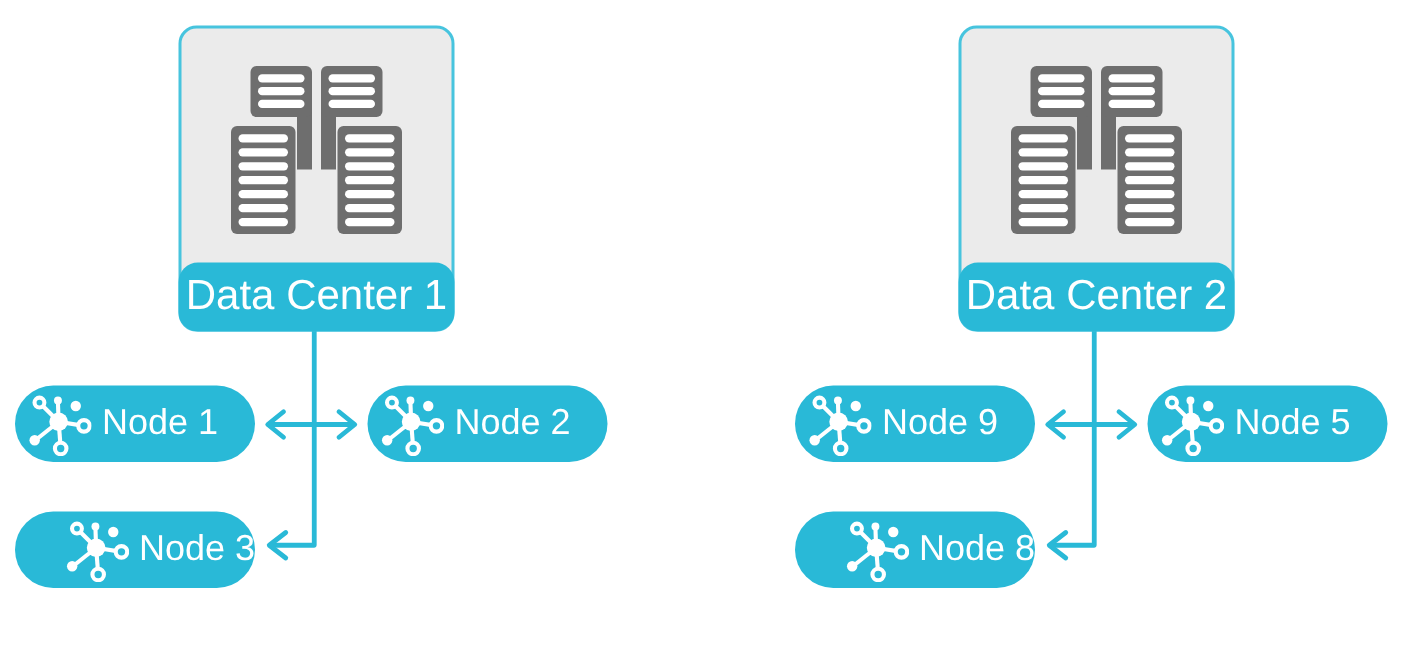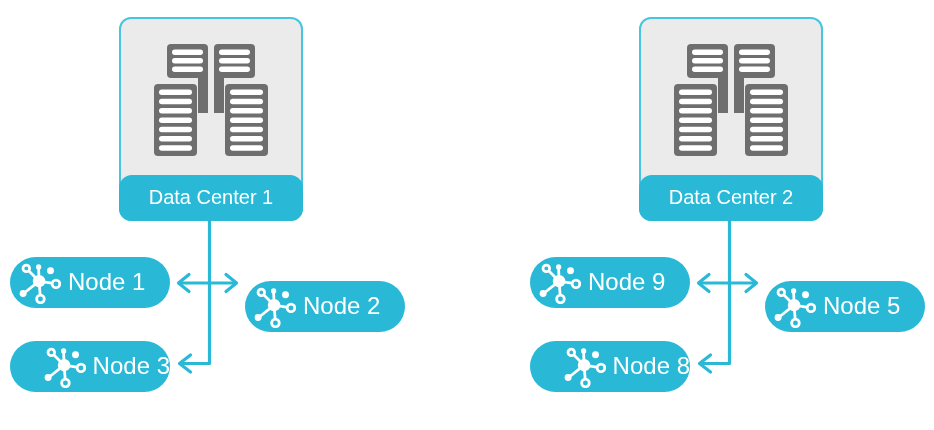--- a/index.html
+++ b/index.html
@@ -23,36 +23,36 @@
   .dc-box{
     position:absolute;left:119px;top:17px;width:184px;height:204px;
     background:var(--box-gray);
     border:2px solid var(--cyan-border);
     border-radius:12px;
   }
   .server-icon{position:absolute;left:33px;top:25px;width:114px;height:112px;}
   .dc-label{
     position:absolute;left:-2px;right:-2px;bottom:-2px;height:46px;
     background:var(--cyan);border-radius:13px;
-    color:var(--white);font-size:20px;
+    color:var(--white);font-size:28px;
     display:flex;align-items:center;justify-content:center;
     padding-bottom:2px;
   }
 
   
   .pill{
     position:absolute;width:160px;height:51px;border-radius:26px;
     background:var(--cyan);color:var(--white);
     display:flex;align-items:center;gap:7px;padding-left:9px;
     font-size:24px;
   }
   .pill .node-icon{width:42px;height:42px;flex:0 0 auto;}
   .pill .pill-label{padding-bottom:2px;}
   .pill.n1{left:10px;top:257px;}
-  .pill.n2{left:245px;top:257px;margin-top:24px;}
+  .pill.n2{left:245px;top:257px;}
   .pill.n3{left:10px;top:341px;justify-content:flex-end;}
 
   
   .connectors{position:absolute;left:0;top:0;width:420px;height:430px;pointer-events:none;}
   .connectors .stroke{stroke:var(--cyan);stroke-width:3.2;fill:none;stroke-linecap:round;stroke-linejoin:round;}
 </style>
 </head>
 <body>
 
 <div class="canvas">

